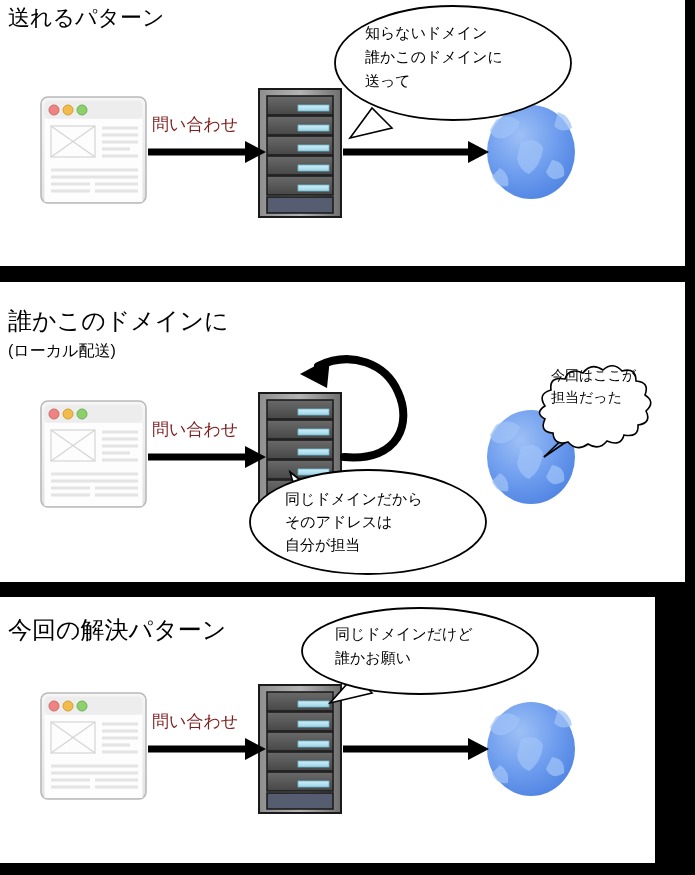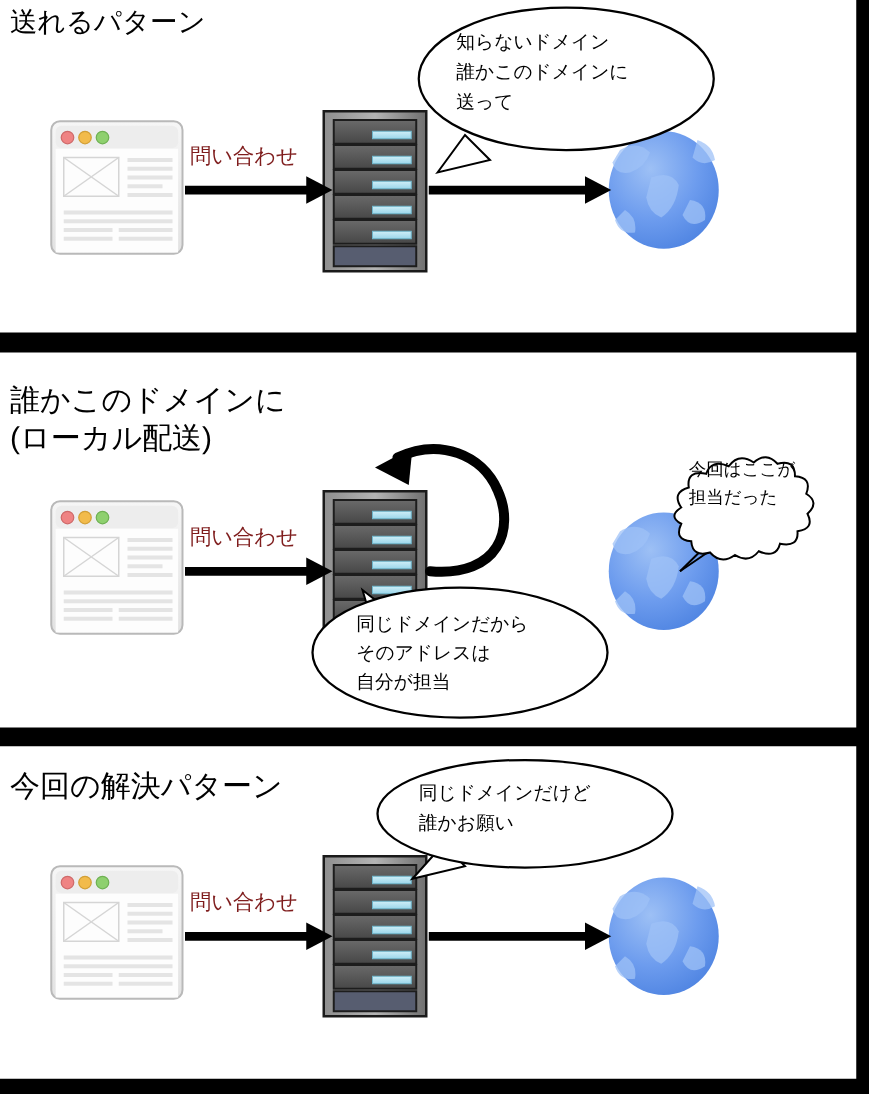--- a/index.html
+++ b/index.html
@@ -1,21 +1,21 @@
 <!DOCTYPE html>
 <html><head>
 <meta charset="utf-8">
 <style>
   html,body{margin:0;padding:0;background:#000;}
   body{width:695px;height:875px;font-family:"Liberation Sans","DejaVu Sans",sans-serif;}
   .stage{position:relative;width:695px;height:875px;background:#000;overflow:hidden;}
   .panel{position:absolute;left:0;background:#ffffff;overflow:hidden;}
   #panel-1{top:0;left:0;width:685px;height:266px;}
   #panel-2{top:282px;left:0;width:685px;height:300px;}
-  #panel-3{top:597px;left:0;width:685px;height:266px;}
+  #panel-3{top:597px;left:0;width:611px;height:266px;padding-left:44px;}
 
   .ptitle{position:absolute;color:#000;font-size:22px;line-height:30px;white-space:pre;letter-spacing:0px;}
   .ptitle.t1{left:8px;top:3px;}
   .ptitle.t2{left:8px;top:27px;font-size:24px;}
   .ptitle.t3{left:8px;top:18px;font-size:24px;}
 
   .label{position:absolute;font-size:17px;color:#7f1d1d;white-space:nowrap;}
 
   svg{display:block;position:absolute;left:0;top:0;overflow:visible;}
   .bubbletext{font-family:"Liberation Sans","DejaVu Sans",sans-serif;font-size:15px;fill:#000;}
@@ -126,21 +126,21 @@
         <text class="bubbletext" x="365" y="62">誰かこのドメインに</text>
         <text class="bubbletext" x="365" y="86">送って</text>
       </g>
     </svg>
 
     <div class="label" style="left:152px;top:113px;">問い合わせ</div>
   </div>
 
   <div class="panel" id="panel-2">
     <div class="ptitle t2" style="top:24px;">誰かこのドメインに</div>
-    <div class="ptitle" style="left:8px;top:54px;font-size:24px;text-align:center;">(ローカル配送)</div>
+    <div class="ptitle" style="left:8px;top:54px;font-size:16px;text-align:center;">(ローカル配送)</div>
 
     <svg width="685" height="300" viewBox="0 0 685 300">
 
       <g>
         <rect x="41" y="119" width="105" height="106" rx="7" fill="url(#winGrad)" stroke="#b9b9b9" stroke-width="1.6"></rect>
         <rect x="44.5" y="122.5" width="98" height="18" rx="5" fill="#ededed"></rect>
         <circle cx="54" cy="132" r="5" fill="#ef8383" stroke="#cf6a6a" stroke-width="1"></circle>
         <circle cx="68" cy="132" r="5" fill="#f2bb4b" stroke="#d29f36" stroke-width="1"></circle>
         <circle cx="82" cy="132" r="5" fill="#8ed06e" stroke="#6fb153" stroke-width="1"></circle>
         <rect x="44.5" y="141" width="98" height="83" fill="#fdfdfd"></rect>

